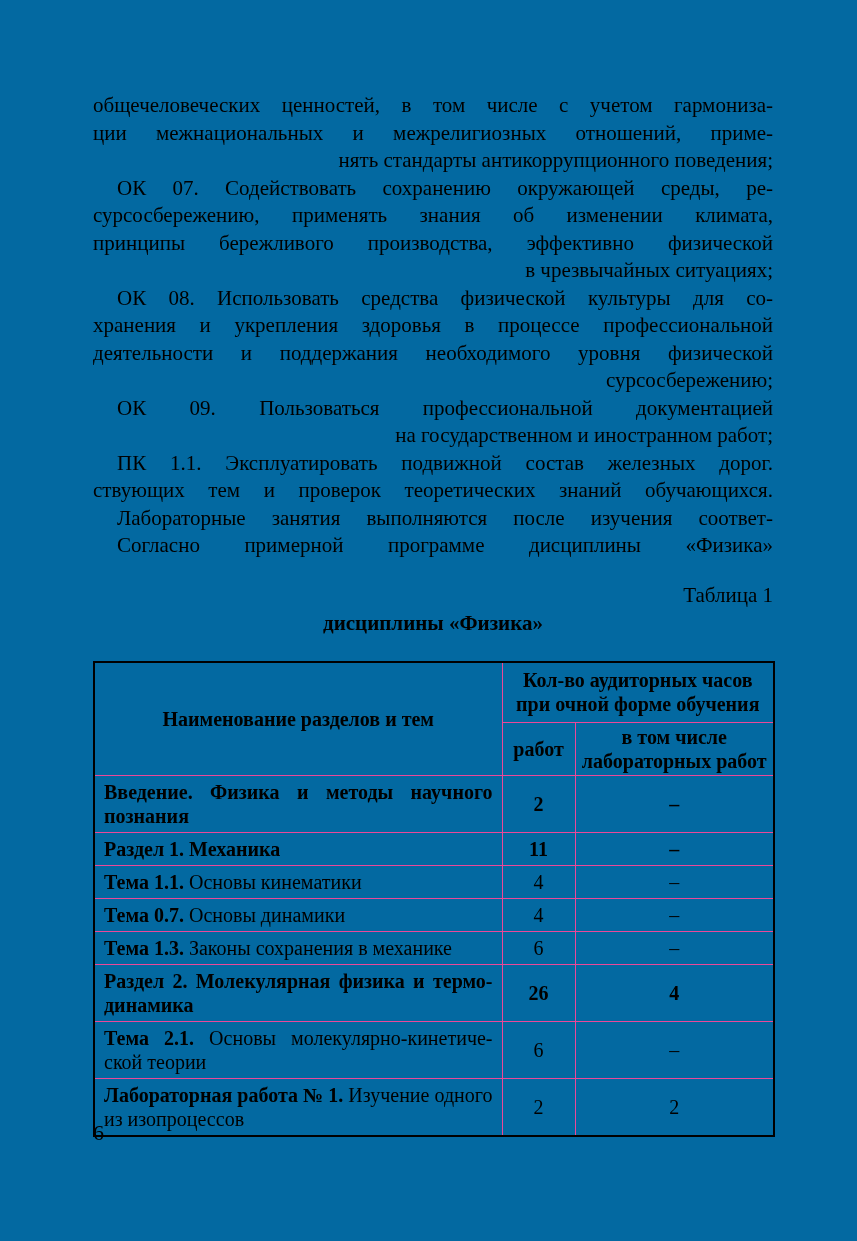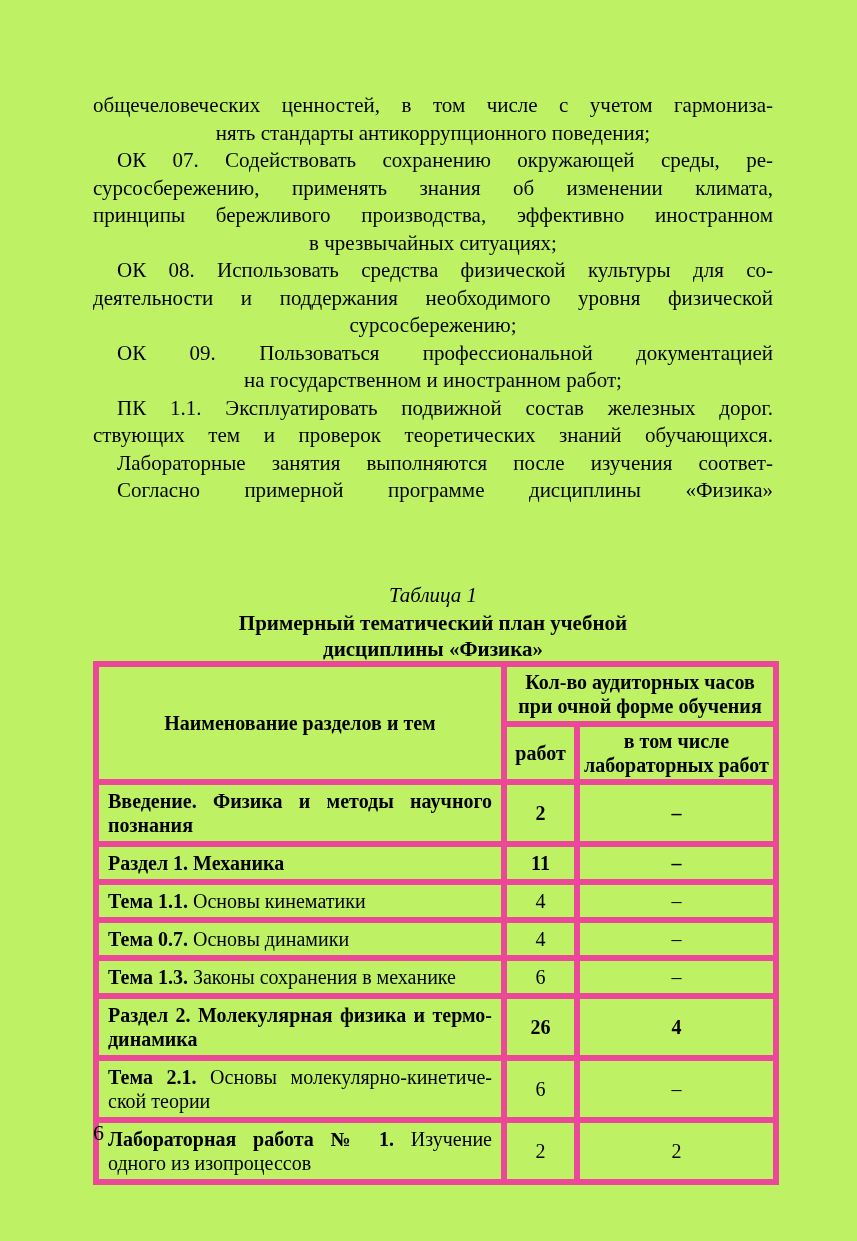--- a/index.html
+++ b/index.html
@@ -1,45 +1,44 @@
 <!DOCTYPE html>
 <html><head>
 <meta charset="utf-8">
 <style>
   html, body { margin: 0; padding: 0; background: #ffffff; }
   .page {
     position: relative;
     width: 857px;
     height: 1241px;
-    background: #bef264;
+    background: #0369a1;
     color: #000000;
     font-family: "Liberation Serif", "DejaVu Serif", serif;
     overflow: hidden;
   }
   
   .body-text {
     position: absolute;
     left: 93px;
     top: 92px;
     width: 680px;
     font-size: 21px;
     line-height: 27.5px;
   }
-  .body-text .line { text-align: center; }
+  .body-text .line { text-align: right; }
   .body-text .line.just { text-align: justify; text-align-last: justify; }
   .body-text .line.indent { padding-left: 24px; }
 
   
   .table-caption {
     position: absolute;
     left: 93px;
     top: 583px;
     width: 680px;
-    text-align: center;
-    font-style: italic;
+    text-align: right;
     font-size: 21px;
   }
   
   .table-title {
     position: absolute;
     left: 93px;
     top: 610px;
     width: 680px;
     text-align: center;
     font-weight: bold;
@@ -55,21 +54,21 @@
     width: 680px;
     border-collapse: collapse;
     table-layout: fixed;
     font-size: 20px;
     border: 2px solid #000;
   }
   table.plan-table col.c1 { width: 408px; }
   table.plan-table col.c2 { width: 73px; }
   table.plan-table col.c3 { width: 199px; }
   table.plan-table th, table.plan-table td {
-    border: 6px solid #ec4899;
+    border: 1px solid #ec4899;
     vertical-align: middle;
   }
   table.plan-table th {
     font-weight: bold;
     text-align: center;
     padding: 2px 4px;
     line-height: 24px;
   }
   tr.hr1 { height: 60px; }
   tr.hr2 { height: 46px; }
@@ -95,40 +94,41 @@
     font-size: 22px;
   }
 </style>
 </head>
 <body>
 
 <div class="page">
 
   <div class="body-text" id="body-text">
       <div class="line just">общечеловеческих ценностей, в том числе с учетом гармониза-</div>
+      <div class="line just">ции межнациональных и межрелигиозных отношений, приме-</div>
       <div class="line">нять стандарты антикоррупционного поведения;</div>
       <div class="line indent just">ОК 07. Содействовать сохранению окружающей среды, ре-</div>
       <div class="line just">сурсосбережению, применять знания об изменении климата,</div>
-      <div class="line just">принципы бережливого производства, эффективно иностранном</div>
+      <div class="line just">принципы бережливого производства, эффективно физической</div>
       <div class="line">в чрезвычайных ситуациях;</div>
       <div class="line indent just">ОК 08. Использовать средства физической культуры для со-</div>
+      <div class="line just">хранения и укрепления здоровья в процессе профессиональной</div>
       <div class="line just">деятельности и поддержания необходимого уровня физической</div>
       <div class="line">сурсосбережению;</div>
       <div class="line indent just">ОК 09. Пользоваться профессиональной документацией</div>
       <div class="line">на государственном и иностранном работ;</div>
       <div class="line indent just">ПК 1.1. Эксплуатировать подвижной состав железных дорог.</div>
       <div class="line just">ствующих тем и проверок теоретических знаний обучающихся.</div>
       <div class="line indent just">Лабораторные занятия выполняются после изучения соответ-</div>
       <div class="line indent just">Согласно примерной программе дисциплины «Физика»</div>
     </div>
 
   <div class="table-caption">Таблица 1</div>
 
   <div class="table-title" id="table-title">
-      <div class="title-line">Примерный тематический план учебной</div>
       <div class="title-line">дисциплины «Физика»</div>
     </div>
 
   <table class="plan-table">
     <colgroup>
       <col class="c1">
         <col class="c2">
         <col class="c3">
     </colgroup>
     <thead>

